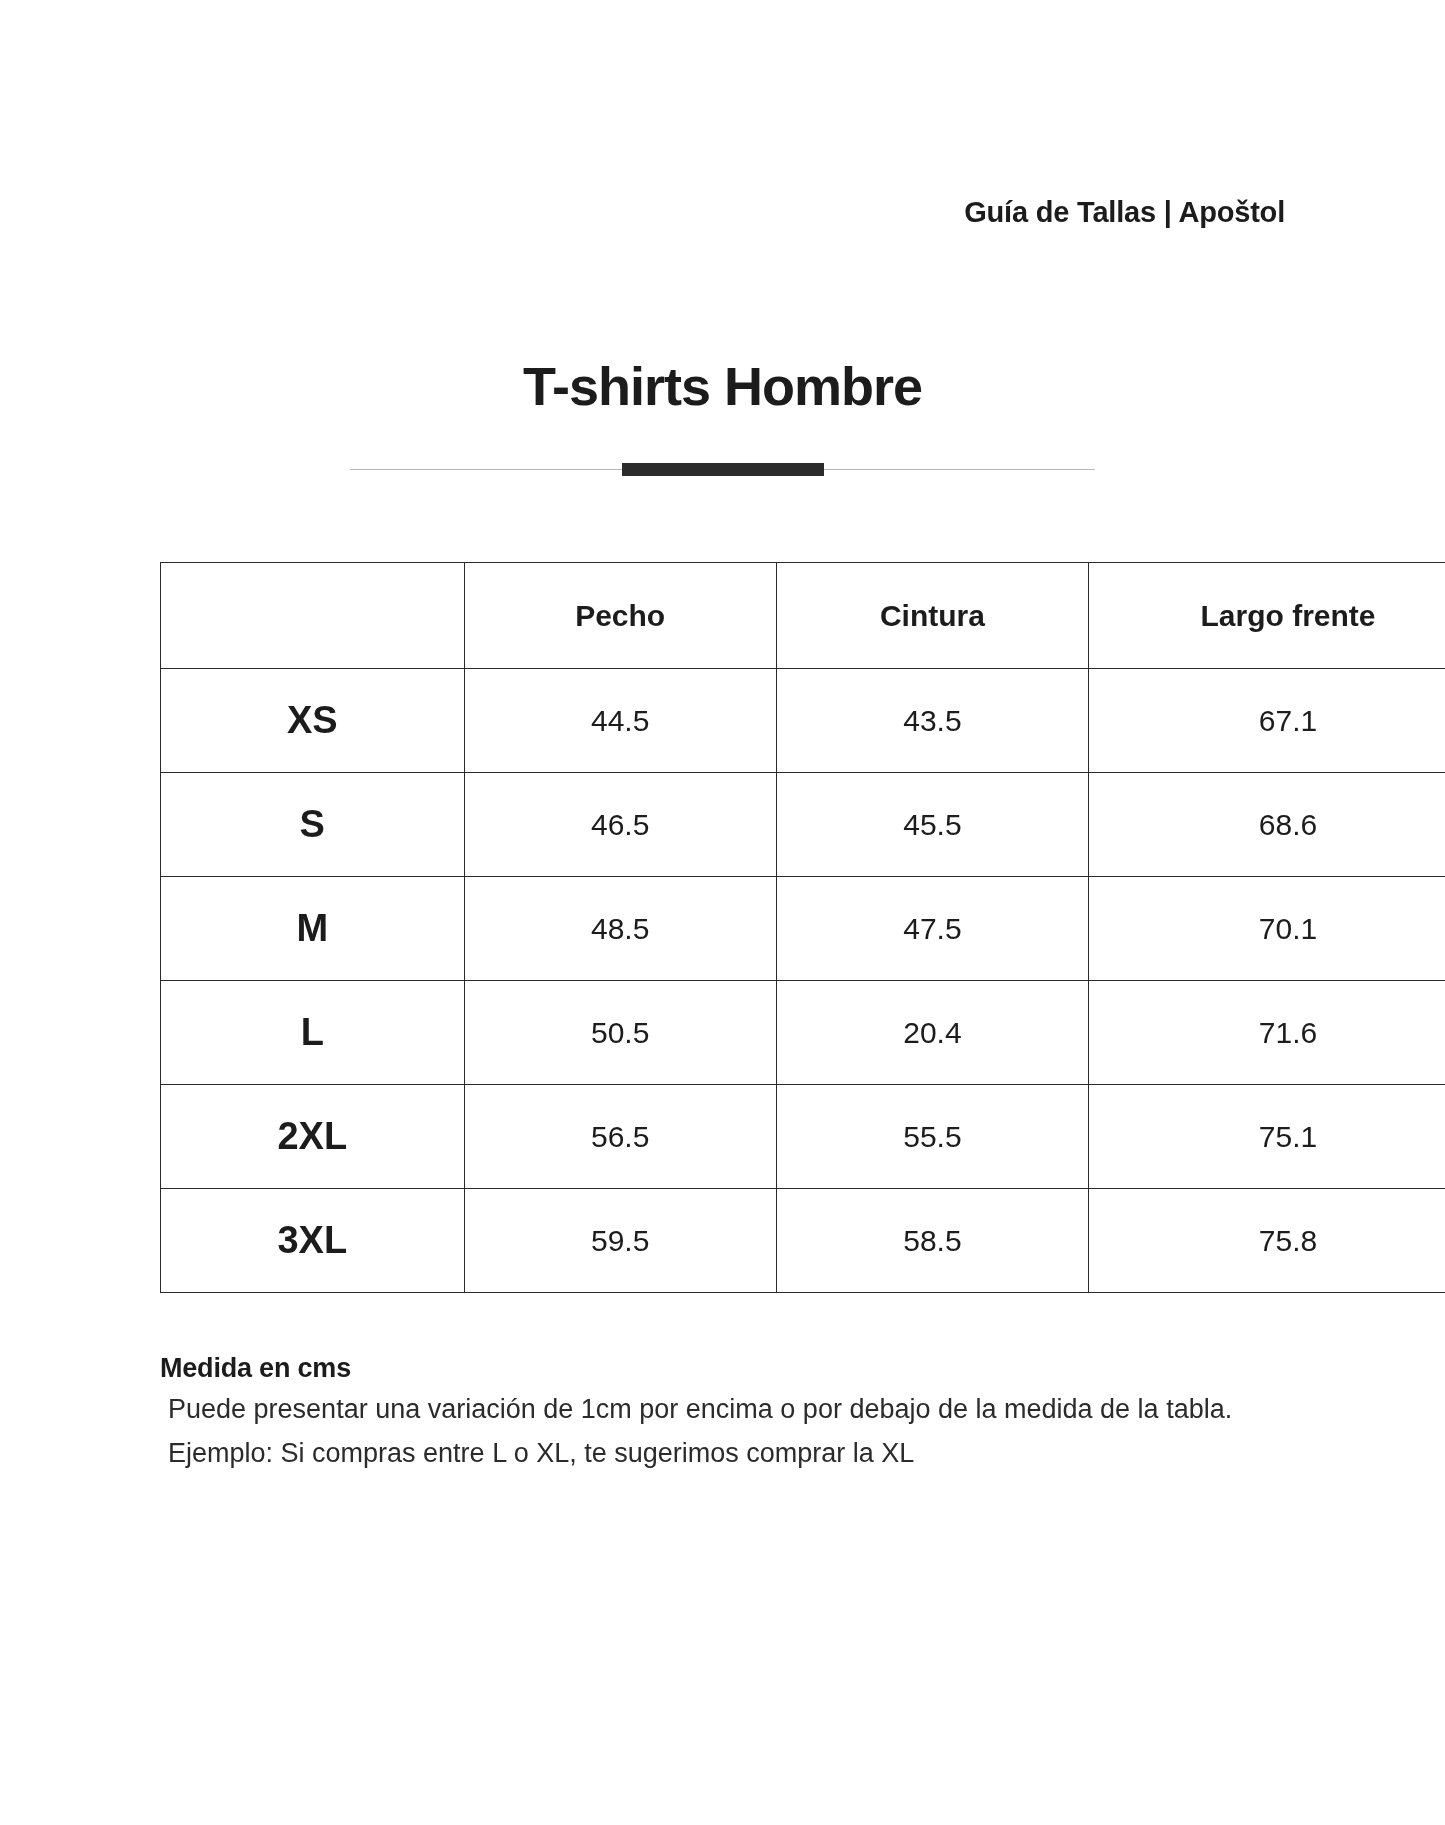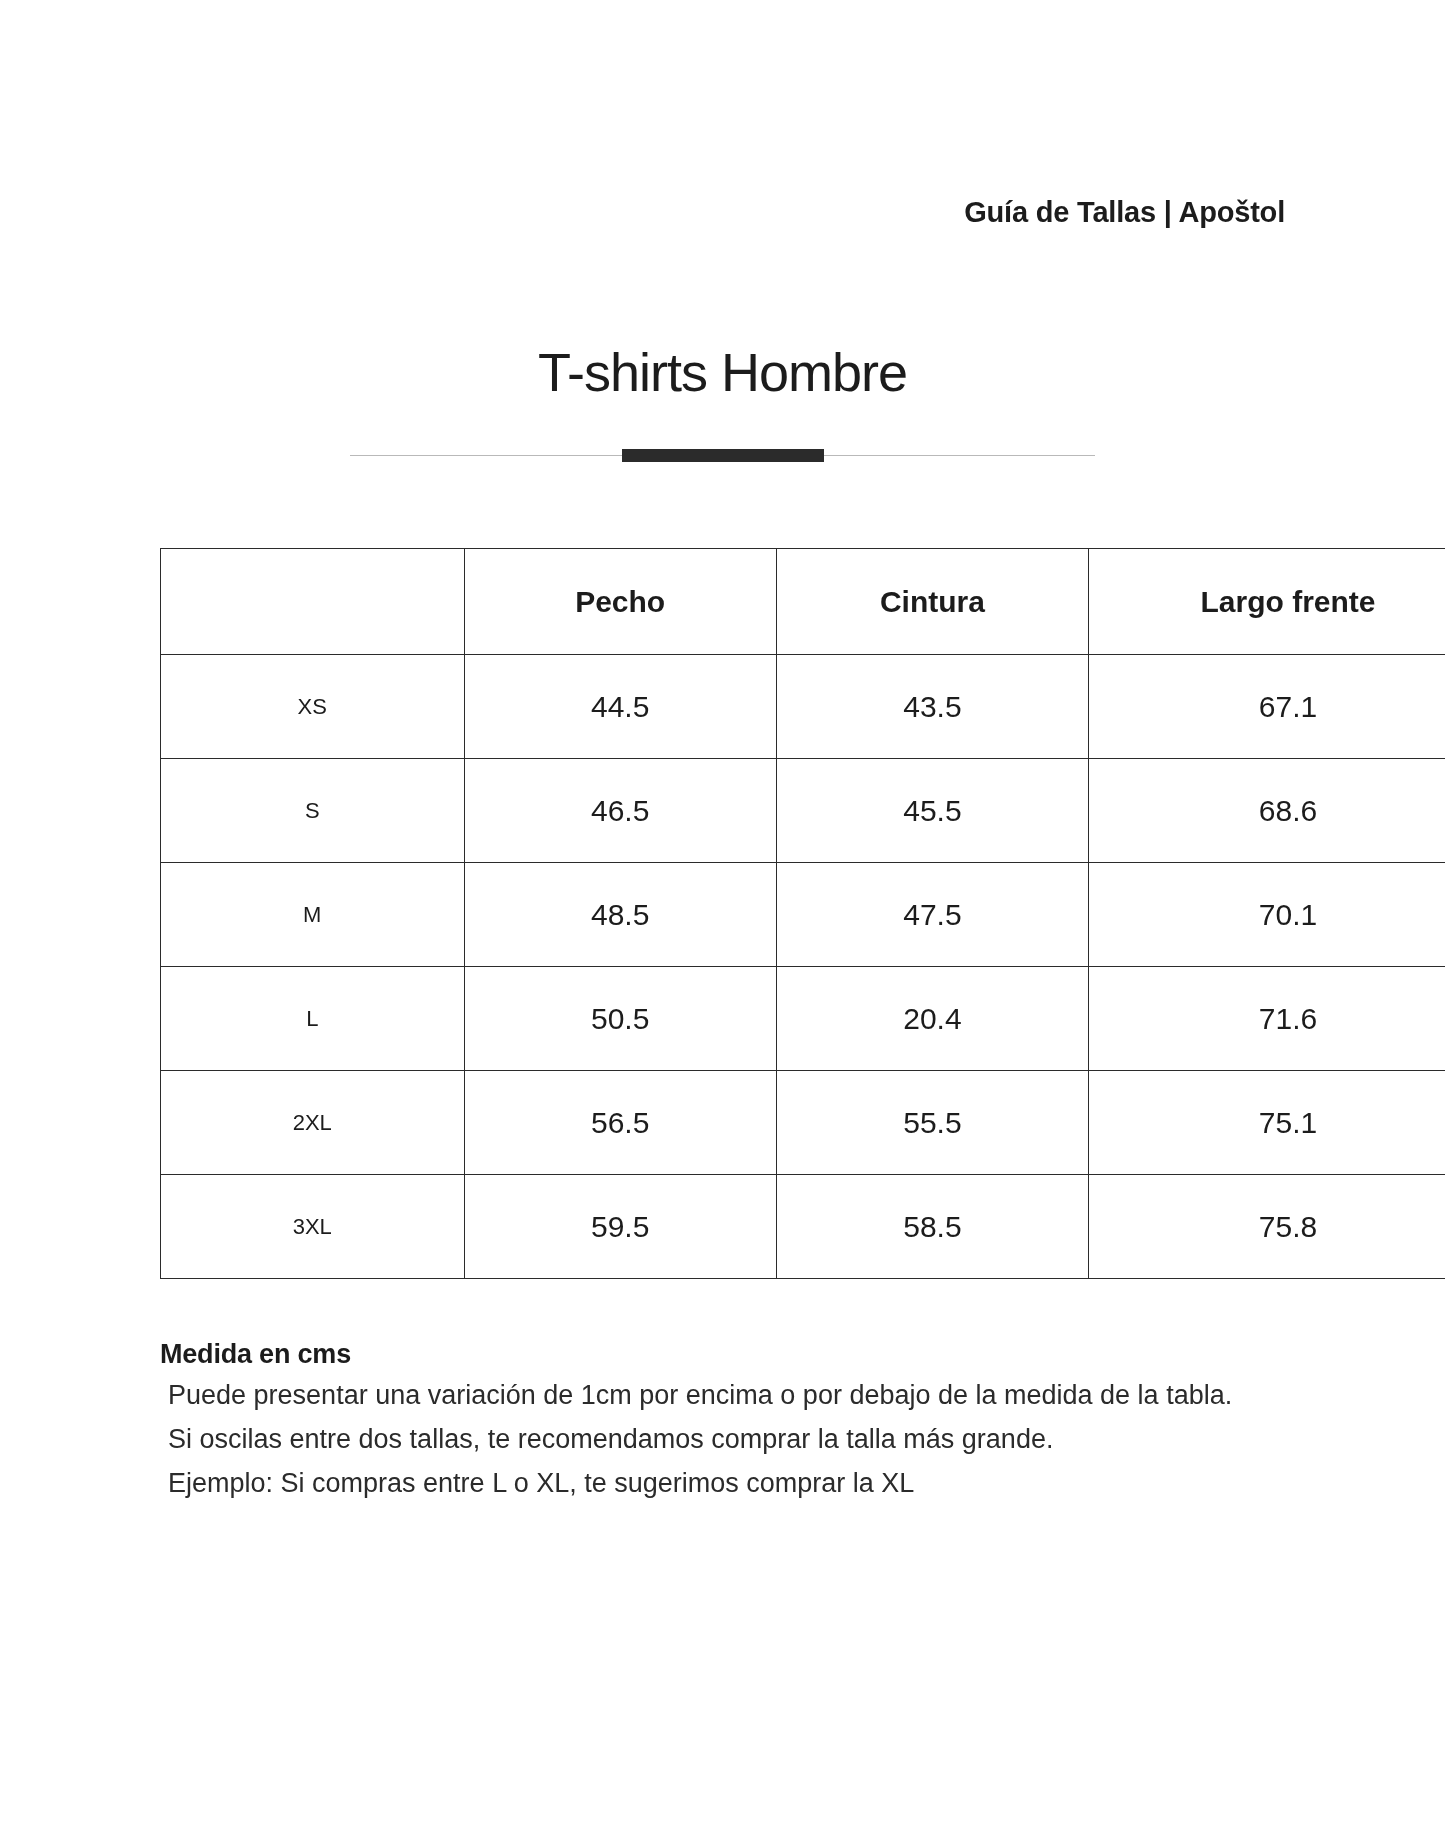--- a/index.html
+++ b/index.html
@@ -27,24 +27,24 @@
     font-size: 29px;
     font-weight: bold;
     letter-spacing: -0.2px;
     color: #1c1c1c;
     padding-top: 196px;
     margin: 0;
   }
   .doc-title {
     text-align: center;
     font-size: 54px;
-    font-weight: normal;
+    font-weight: bold;
     letter-spacing: -1px;
     color: #1c1c1c;
-    margin: 0;
+    margin: 14px;
     padding-top: 112px;
   }
   .divider {
     position: relative;
     margin: 46px auto 0 auto;
     width: 745px;
     height: 14px;
   }
   .divider .line {
     position: absolute;
@@ -82,22 +82,22 @@
   }
   table.size-table thead th {
     font-weight: bold;
     font-size: 30px;
     height: 105px;
   }
   table.size-table thead th.corner {
     border-top-color: #2b2b2b;
   }
   table.size-table tbody th.size-label {
-    font-weight: normal;
-    font-size: 22px;
+    font-weight: bold;
+    font-size: 38px;
   }
   table.size-table col.c0 { width: 245px; }
   table.size-table col.c1 { width: 252px; }
   table.size-table col.c2 { width: 252px; }
   table.size-table col.c3 { width: 322px; }
 
   .notes {
     margin: 60px 0 0 0;
     padding-left: 0;
     width: 1150px;
@@ -185,17 +185,16 @@
         <td>59.5</td>
         <td>58.5</td>
         <td>75.8</td>
       </tr>
     </tbody>
   </table>
 
   <div class="notes">
     <div class="notes-title">Medida en cms</div>
     <p>Puede presentar una variación de 1cm por encima o por debajo de la medida de la tabla.</p>
-    <p>Si oscilas entre dos tallas, te recomendamos comprar la talla más grande.</p>
     <p>Ejemplo: Si compras entre L o XL, te sugerimos comprar la XL</p>
   </div>
 
 </div>
 
 </body></html>

